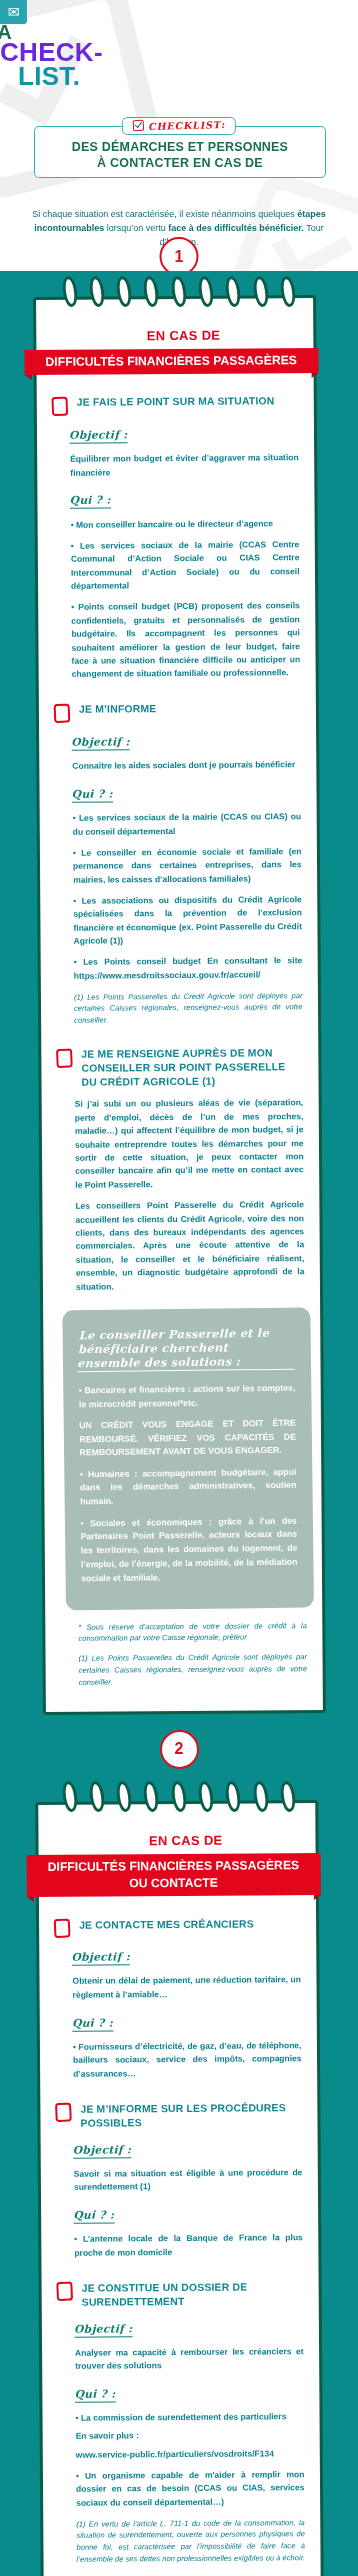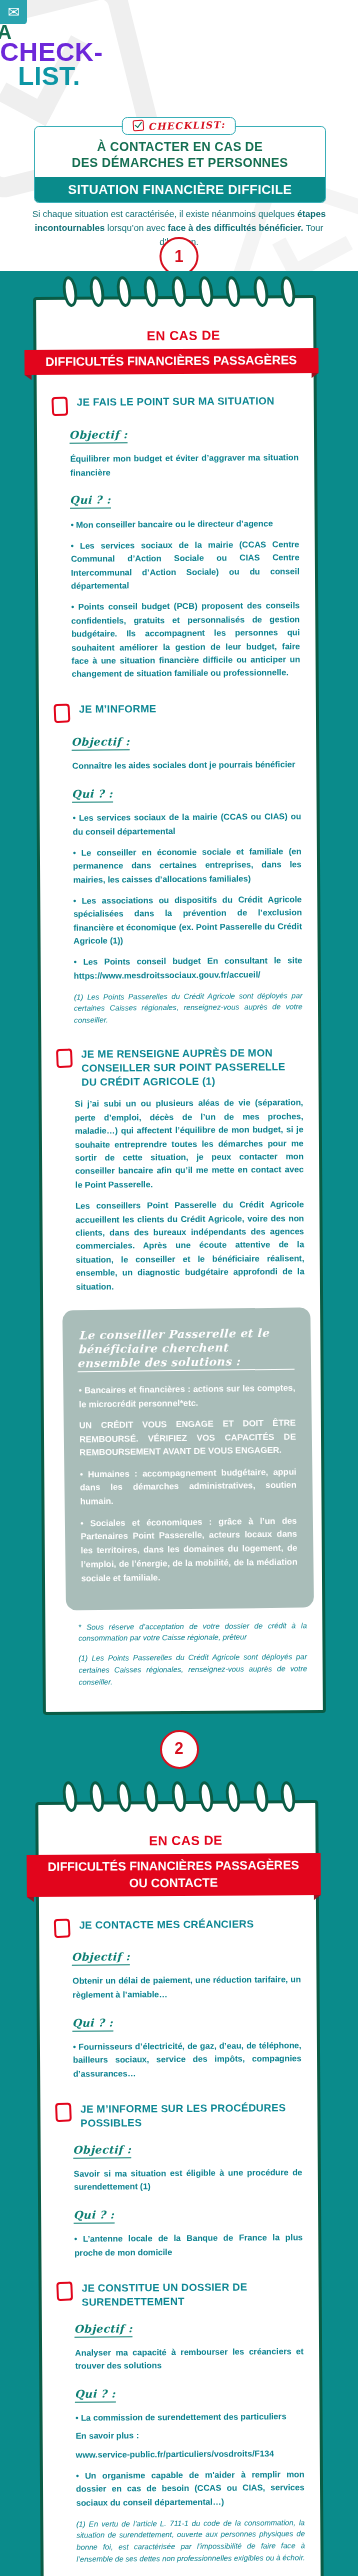--- a/index.html
+++ b/index.html
@@ -102,27 +102,26 @@
       <span class="l3">LIST.</span>
     </div>
 
     <div class="badge">
       <span class="badge-box"></span>
       <span class="badge-label">CHECKLIST:</span>
     </div>
 
     <div class="title-box">
       <div class="title-lines">
+        <div>DES DÉMARCHES ET PERSONNES</div>
         <div>À CONTACTER EN CAS DE</div>
-        <div>DES DÉMARCHES ET PERSONNES</div>
-      </div>
-      <div class="title-band">SITUATION FINANCIÈRE DIFFICILE</div>
-    </div>
-
-    <p class="intro"><span>Si chaque situation est caractérisée, il existe néanmoins quelques </span><b>étapes incontournables</b><span> lorsqu’on avec </span><b>face à des difficultés bénéficier.</b><span> Tour d’horizon.</span></p>
+      </div>
+    </div>
+
+    <p class="intro"><span>Si chaque situation est caractérisée, il existe néanmoins quelques </span><b>étapes incontournables</b><span> lorsqu’on vertu </span><b>face à des difficultés bénéficier.</b><span> Tour d’horizon.</span></p>
 
     <div class="step-circle circle1">1</div>
   </div>
 
   <div class="teal-body">
 
     <div class="notebook">
       <div class="rings">
         <span class="ring"></span>
           <span class="ring"></span>

